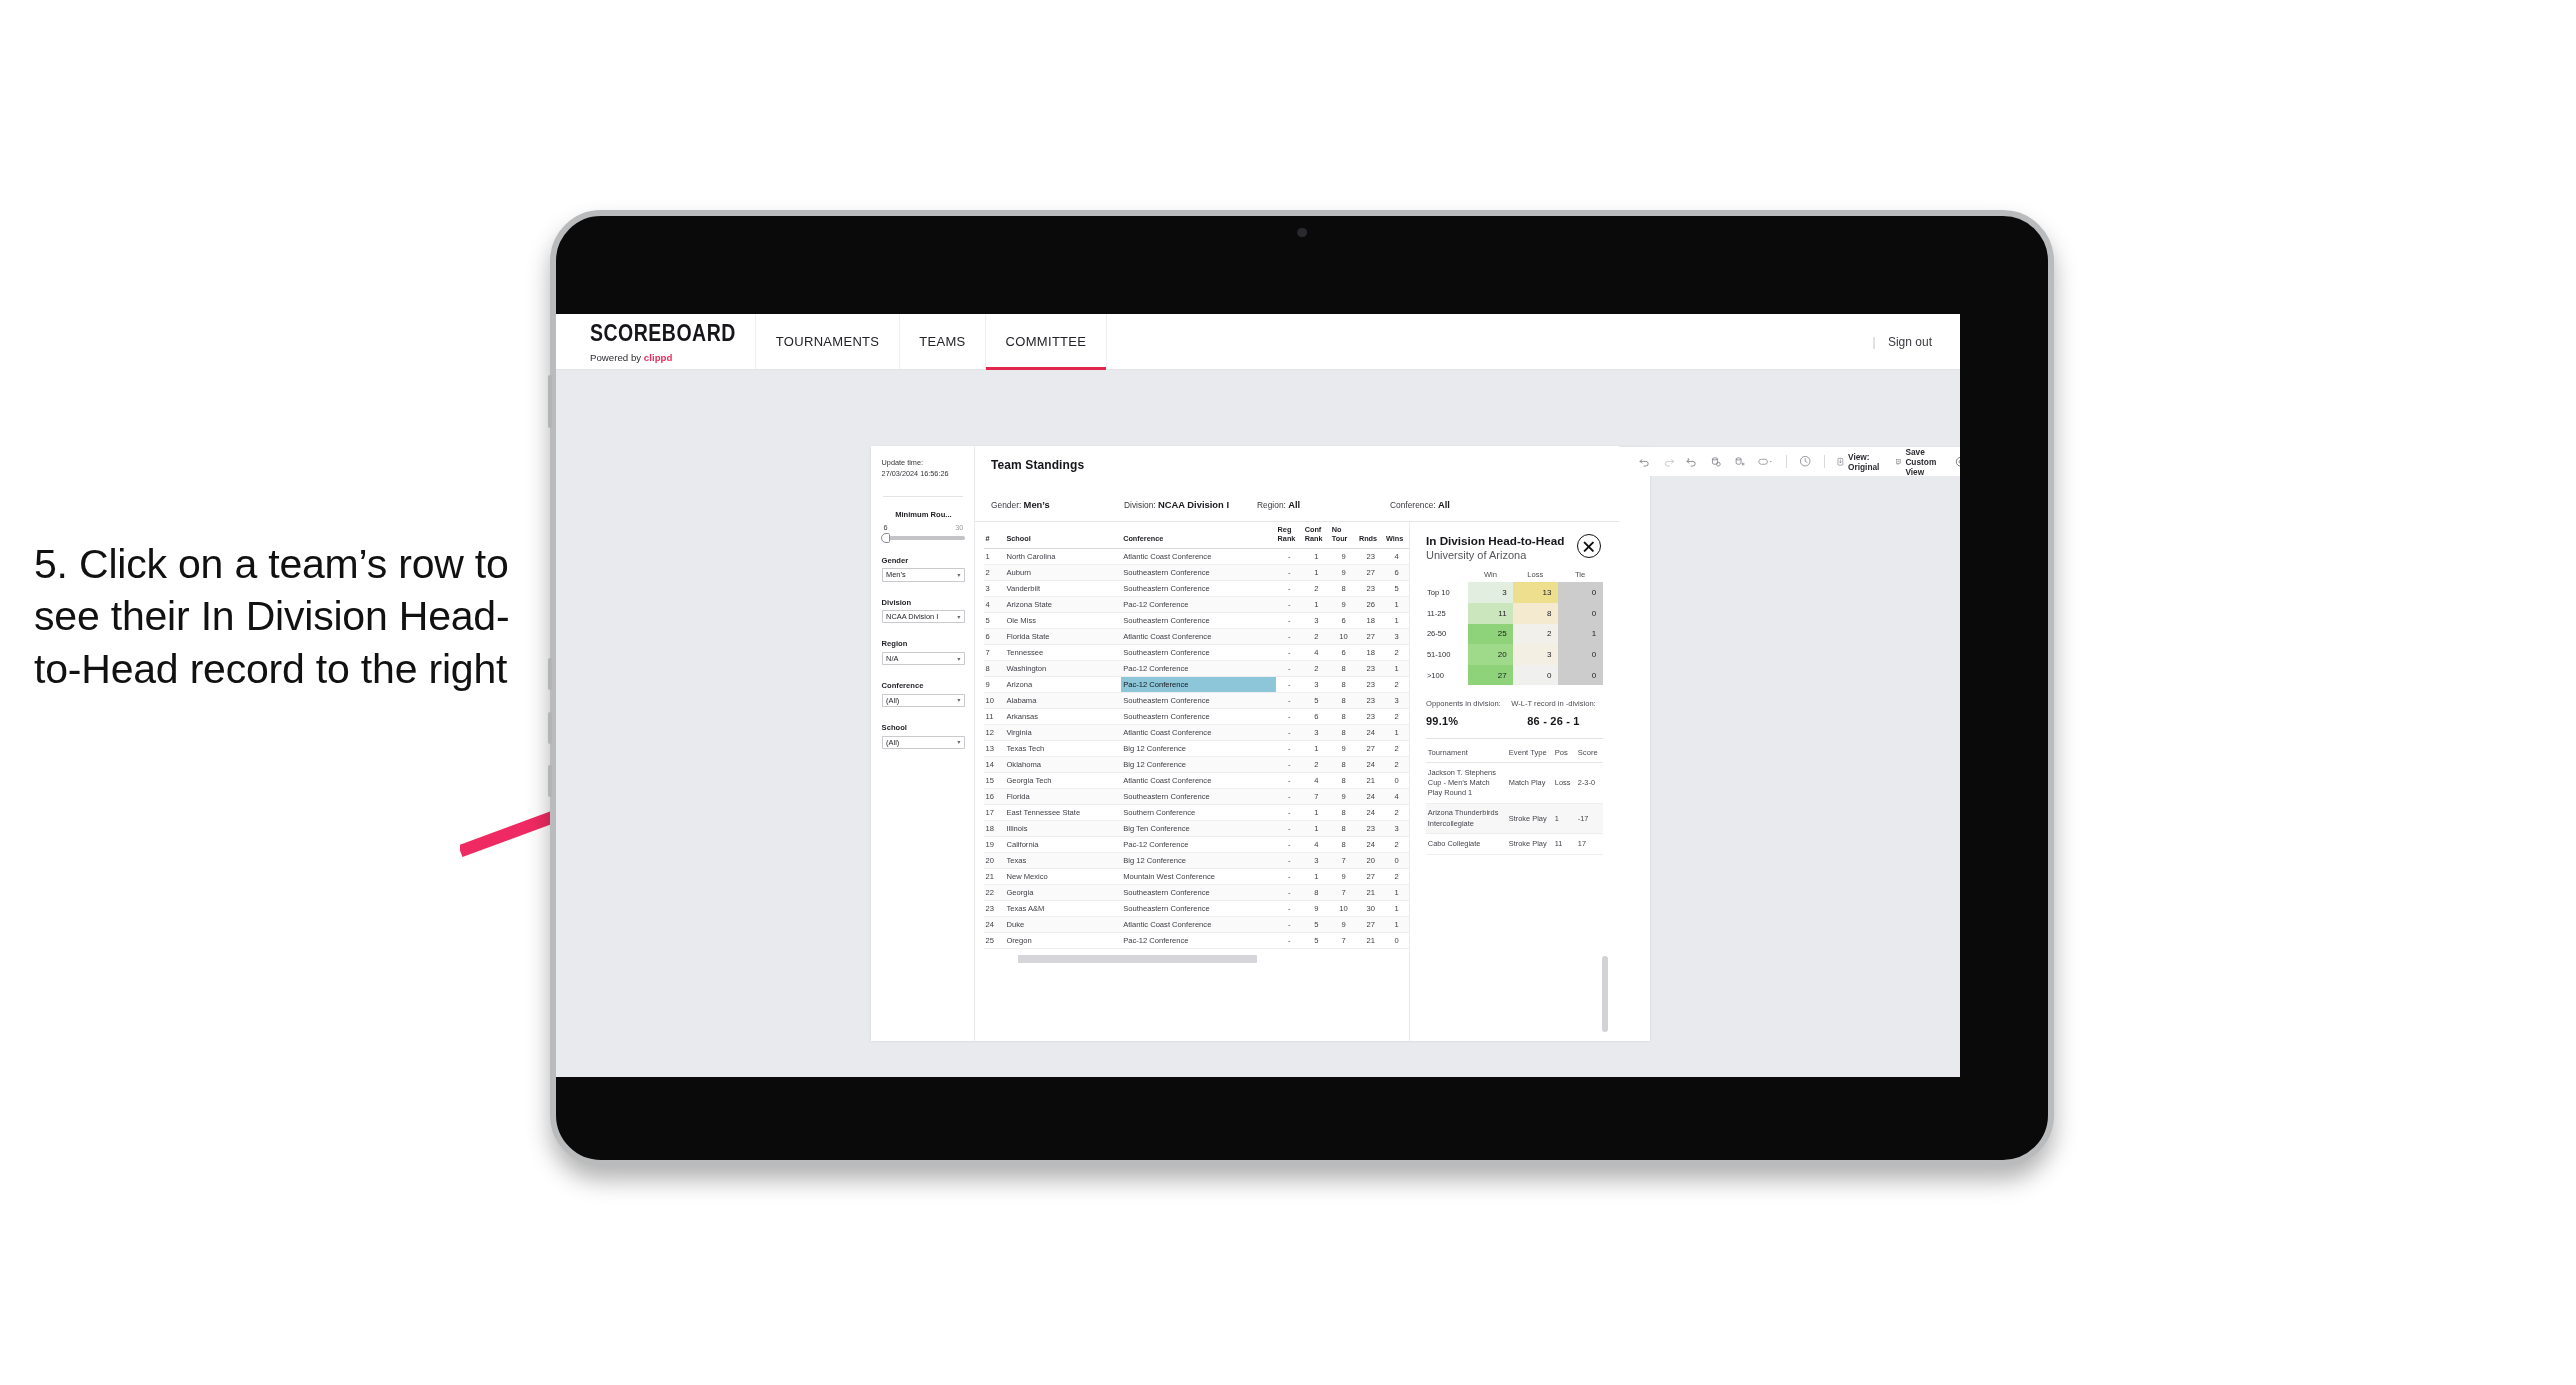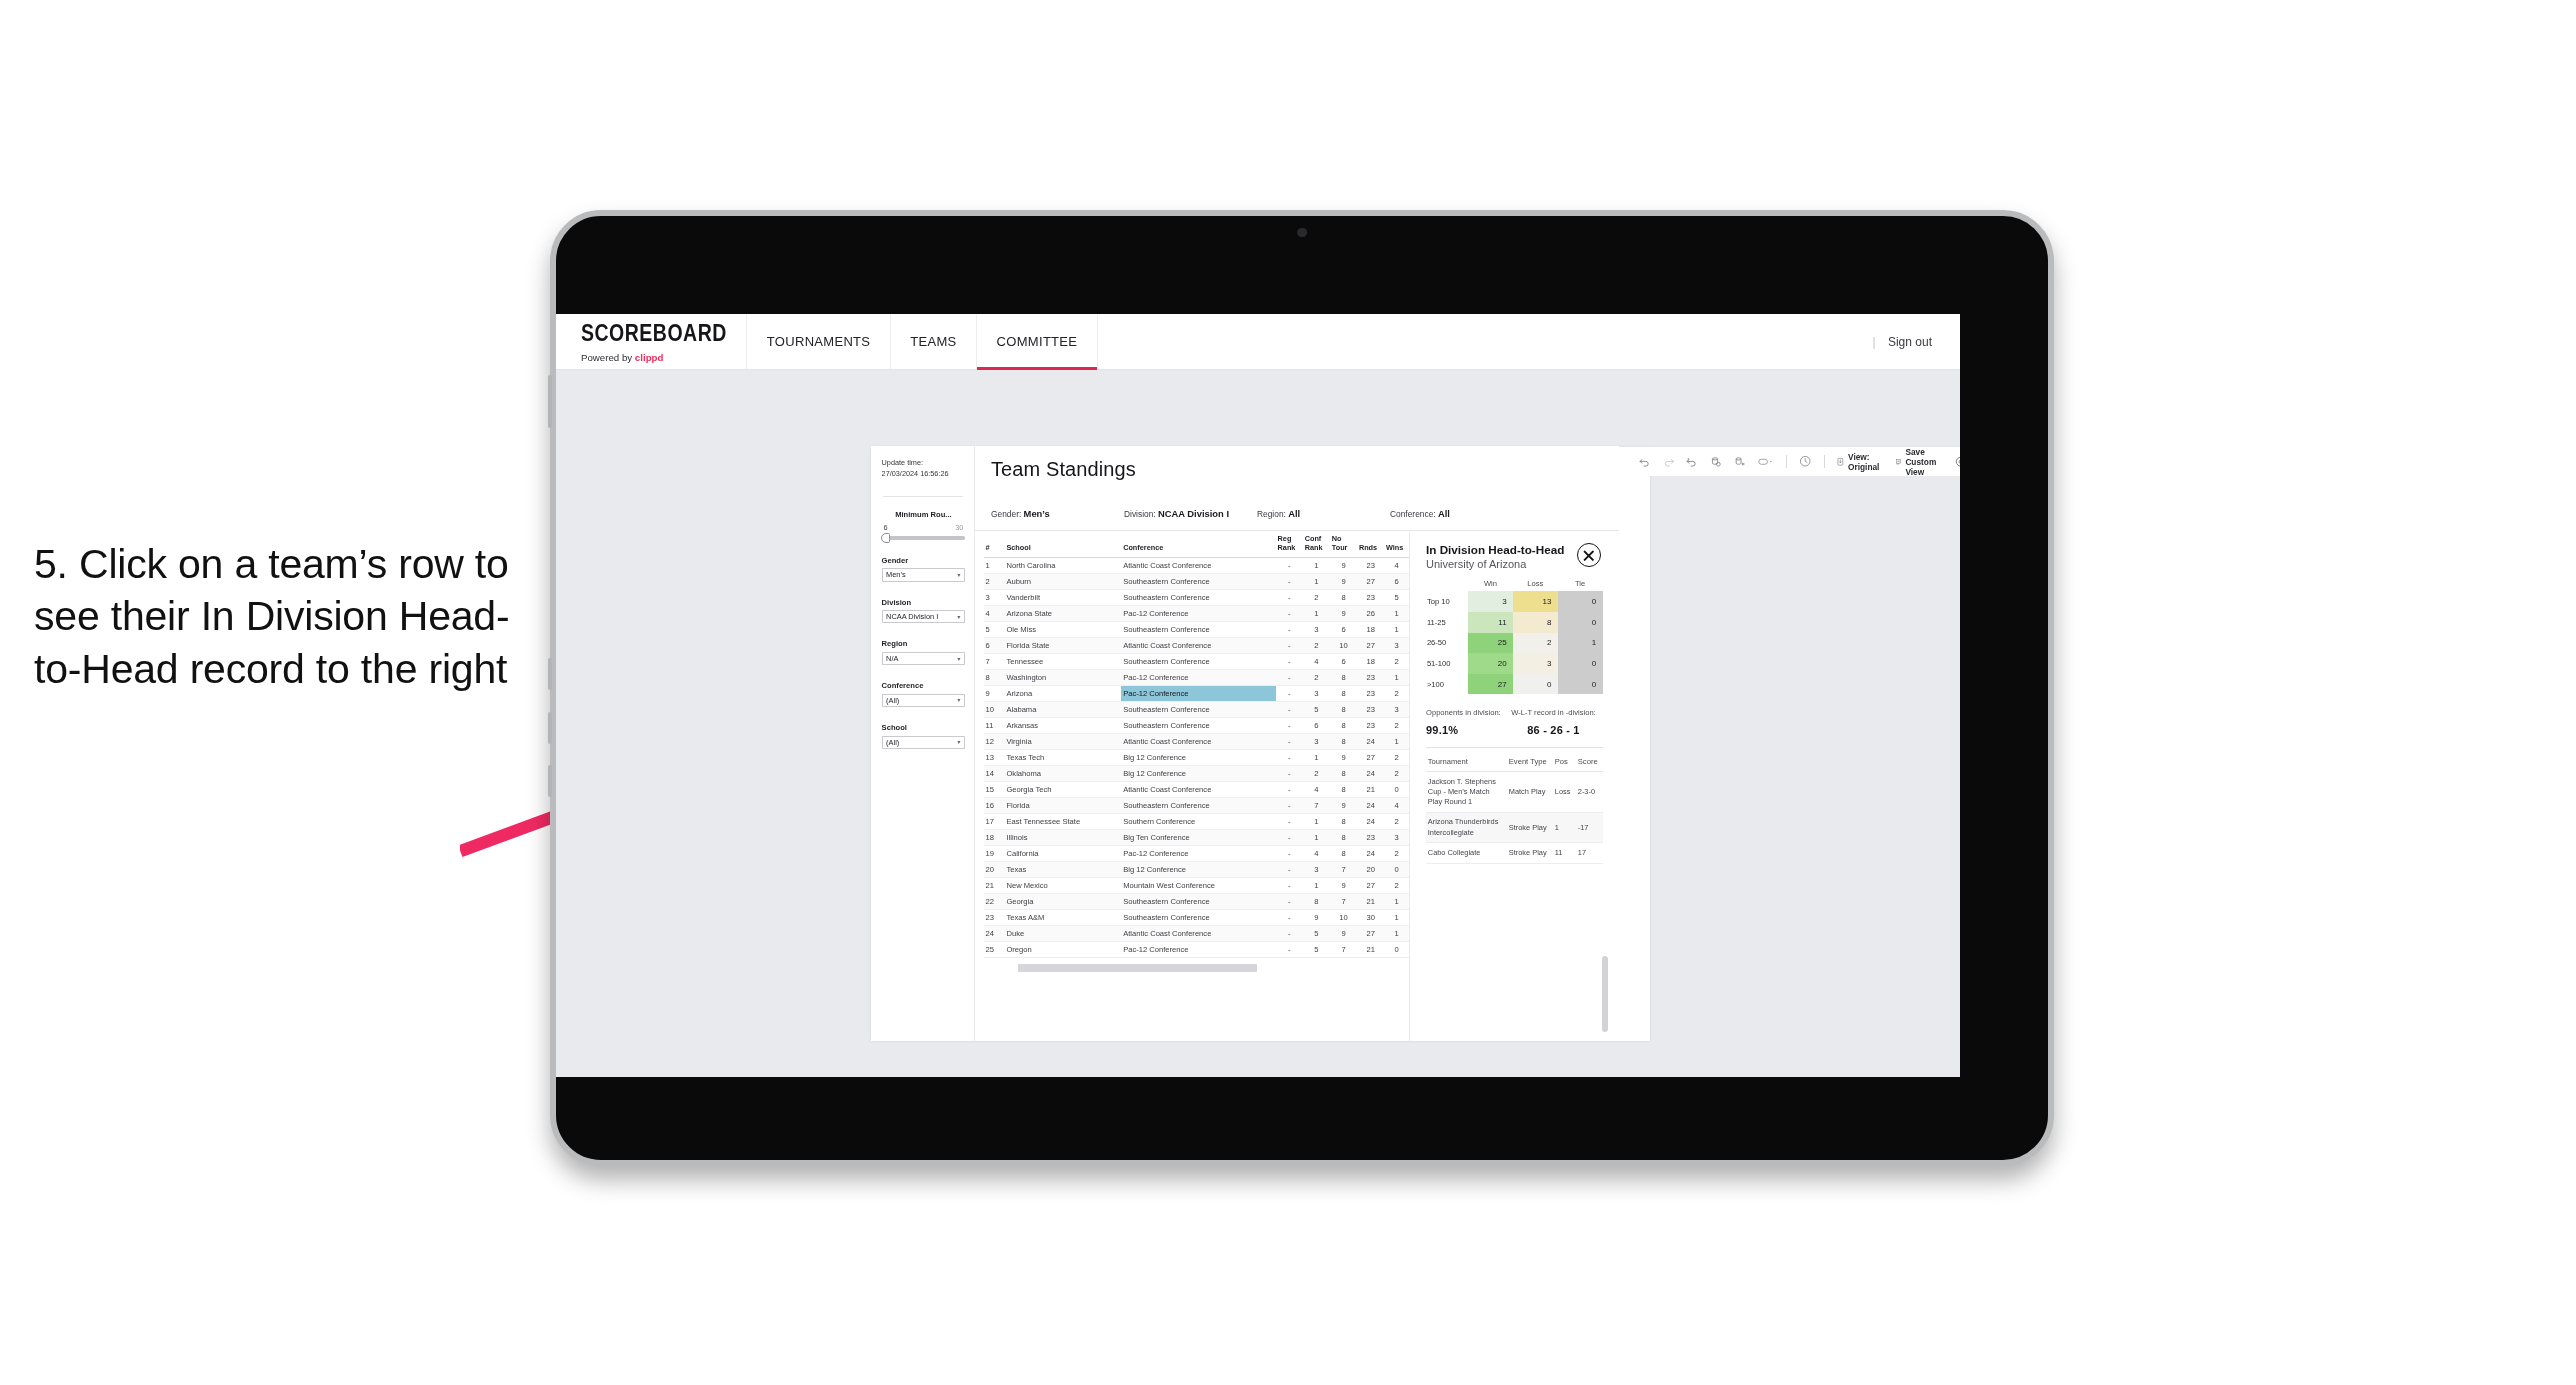--- a/index.html
+++ b/index.html
@@ -50,21 +50,21 @@
     overflow: hidden;
   }
 
   
   .topnav {
     height: 56px; background:#ffffff;
     display:flex; align-items:stretch;
     border-bottom: 0.9px solid #e3e3e6;
     position: relative;
   }
-  .brand { padding: 8.8px 19.5px 7px 25px; display:flex; flex-direction:column; justify-content:center; }
+  .brand { padding: 8.8px 19.5px 7px 25px; display:flex; flex-direction:column; justify-content:center;margin-left:9px; }
   .brand-title {
     font-family:"Liberation Sans", sans-serif;
     font-weight:bold; font-size:19.5px; letter-spacing:0.5px; color:#15151a;
     transform: scaleY(1.18); transform-origin: left center;
   }
   .brand-sub { font-size:9.7px; color:#2d2d33; margin-top:6.2px; }
   .brand-sub b { color:#ec2d5c; font-weight:bold; }
   .navitems { display:flex; align-items:stretch; }
   .navitem {
     display:flex; align-items:center; padding:0 19.5px;
@@ -112,21 +112,21 @@
   .sel {
     height:13.3px; border:0.9px solid #c9c9ce; background:#fff; border-radius:0.9px;
     display:flex; align-items:center; justify-content:space-between;
     padding:0 2.7px 0 3.5px; font-size:7.4px; color:#1d1d22;
   }
   .caret { font-size:5.3px; color:#6a6a70; }
 
   
   .standings { flex:1; min-width:0; display:flex; flex-direction:column; }
   .st-head { padding:12.4px 0 0 16px; }
-  .st-title { font-size:20px; font-weight:normal; color:#16161b; letter-spacing:0.1px; }
+  .st-title { font-size:12px; font-weight:bold; color:#16161b; letter-spacing:0.1px; }
   .st-meta { display:flex; margin-top:27px; font-size:8.4px; color:#3a3a41; padding-bottom:10.6px; }
   .st-meta > div { width:133px; }
   .st-meta b { color:#1a1a1f; font-size:9.4px; }
   .st-split { display:flex; flex:1; min-height:0; border-top:0.9px solid #e6e6ea; }
 
   
   .tbl-wrap { width:434px; flex-shrink:0; display:flex; flex-direction:column; padding-left:8.8px; }
   table.standings-tbl { width:100%; border-collapse:collapse; font-size:7.6px; color:#3d3d44; table-layout:fixed; }
   table.standings-tbl th {
     font-size:7.3px; font-weight:bold; color:#1e1e24; text-align:left;

